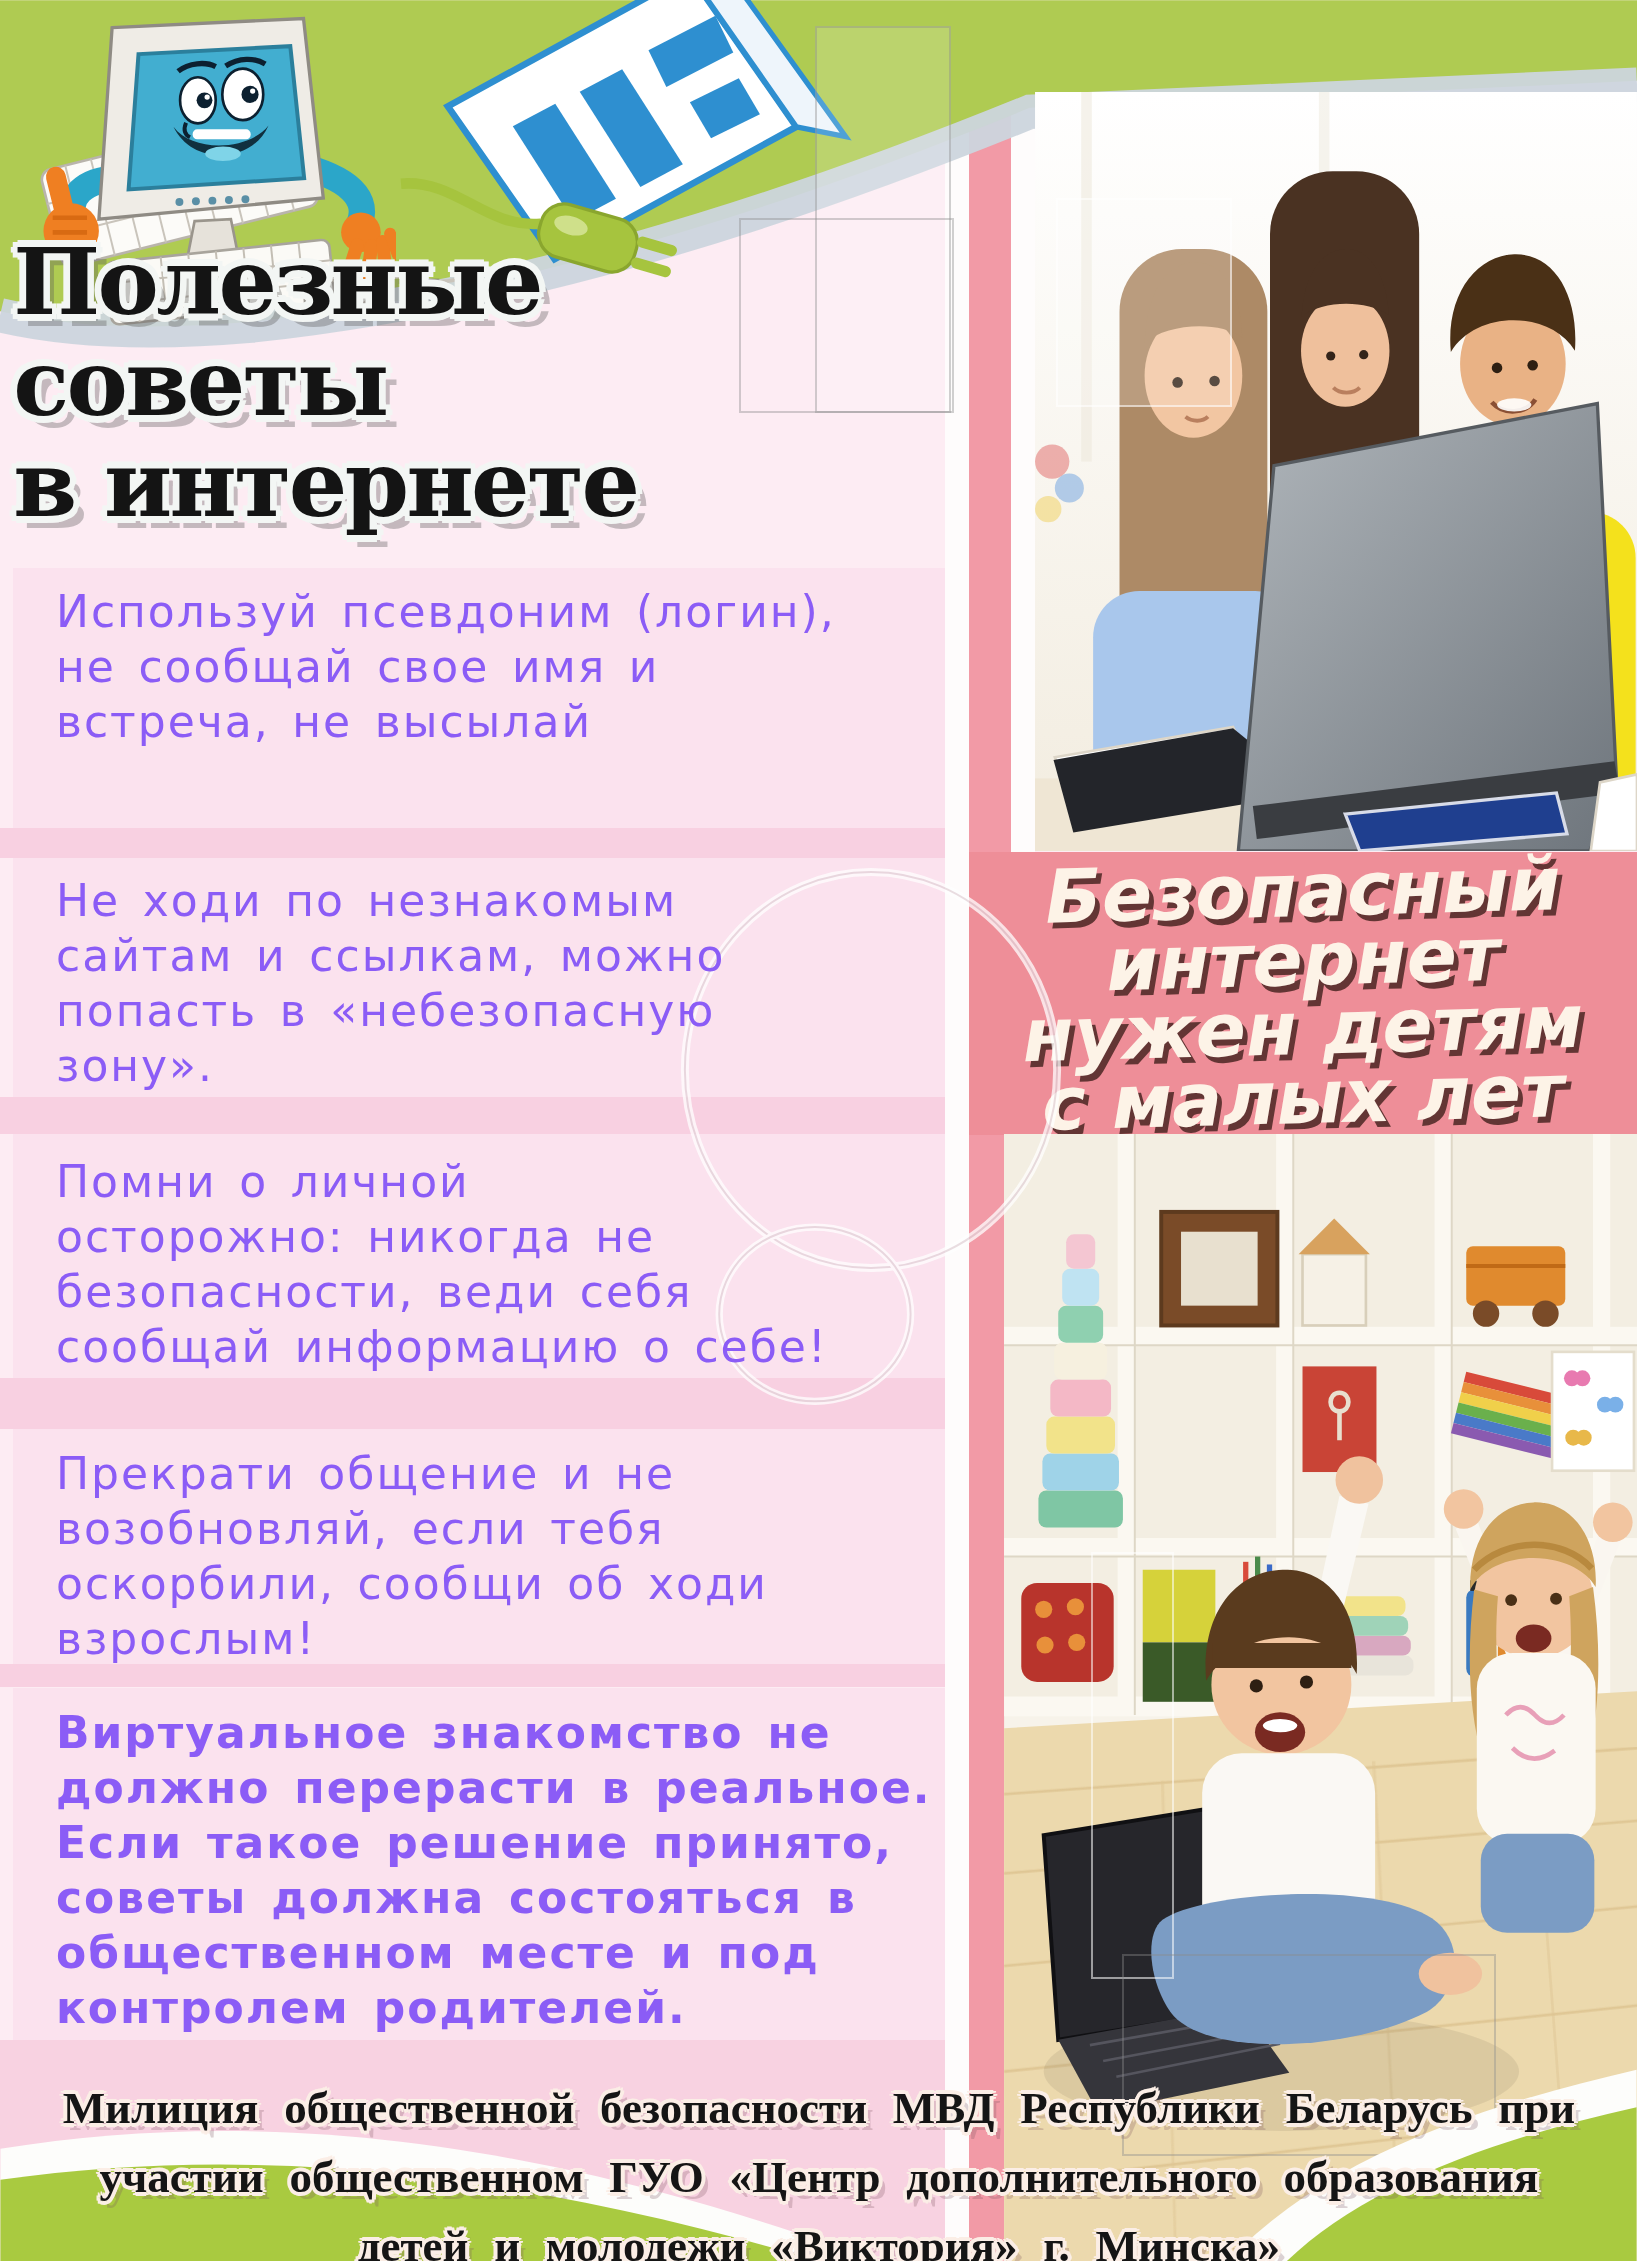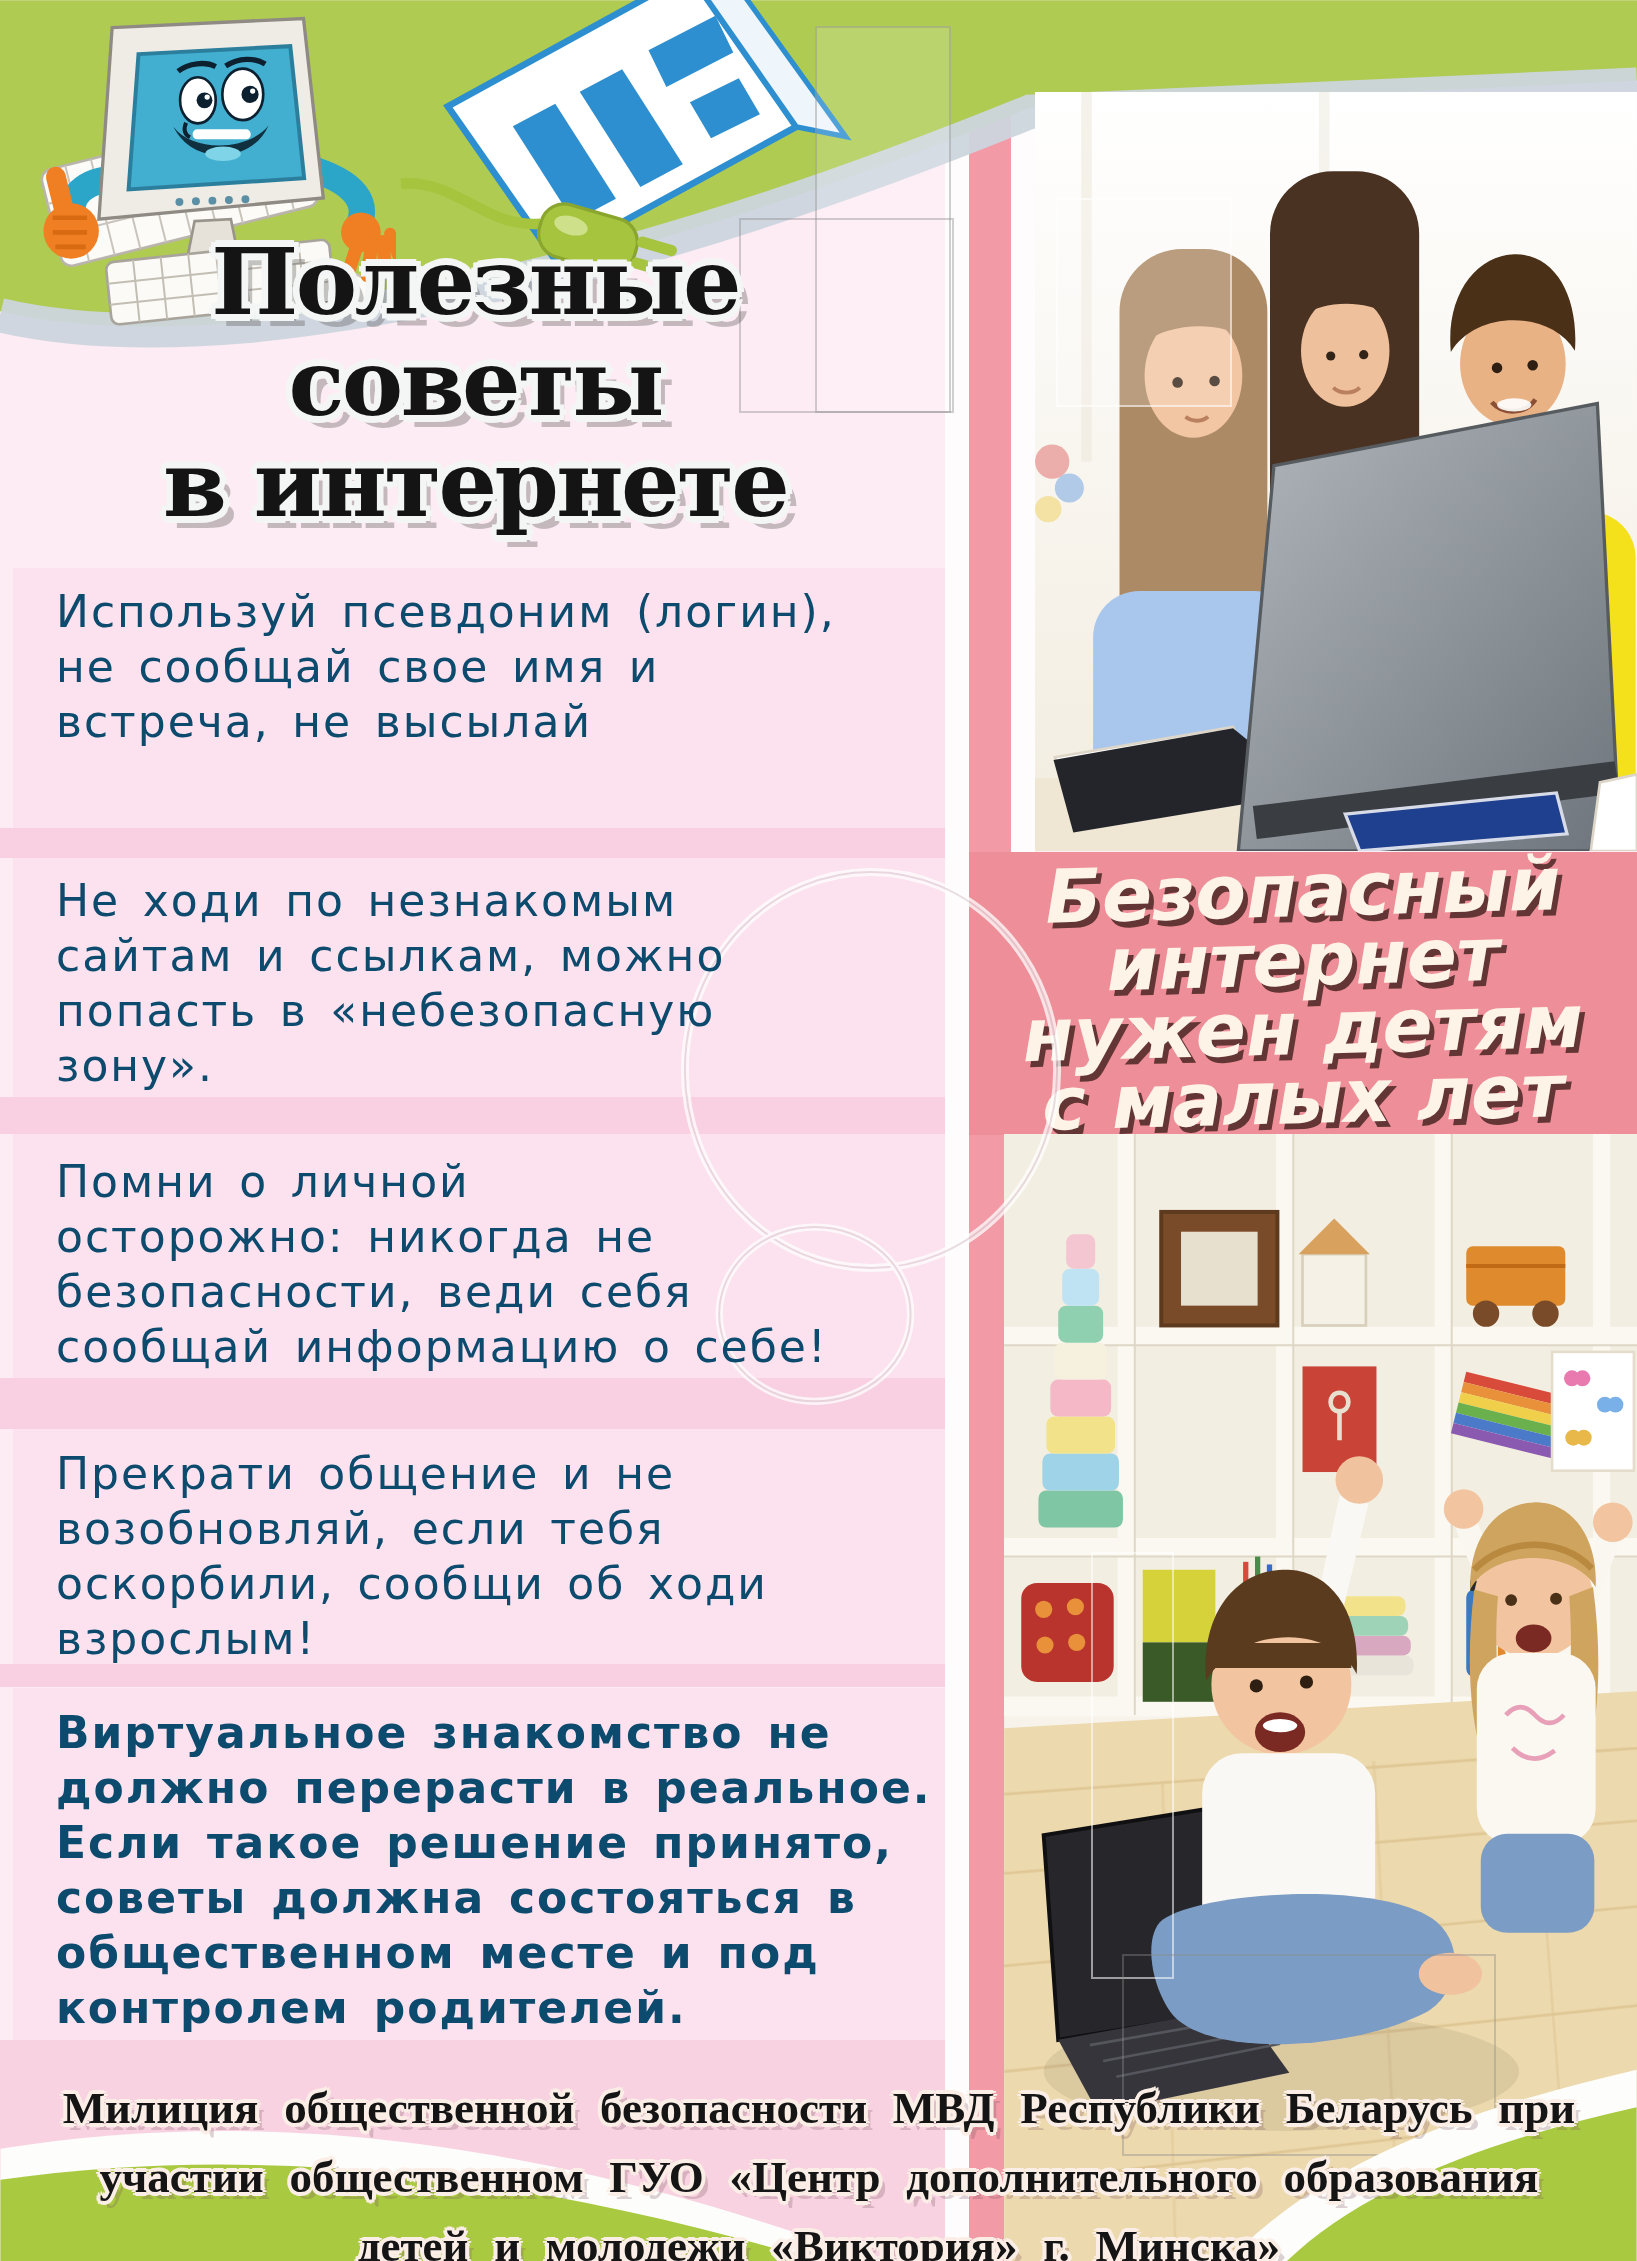--- a/index.html
+++ b/index.html
@@ -10,31 +10,31 @@
   .abs{position:absolute;}
   
   .tip-block{position:absolute;left:13.2px;width:932px;background:#fbe2ee;}
   .stripe{position:absolute;left:0;width:945px;background:#f8d0e1;}
   .band-bottom{position:absolute;left:0;top:2040px;width:945px;height:221px;background:#f8d2e1;}
   
   .divider-white{position:absolute;left:945px;top:92px;width:90px;height:2169px;background:#fefcfc;}
   .divider-bar{position:absolute;left:969px;top:92px;width:42px;height:2169px;background:#f29aa6;}
   
   .title{
-    position:absolute;left:13.2px;top:232px;width:924px;text-align:center;z-index:6;
+    position:absolute;left:13.2px;top:232px;width:924px;z-index:6;
     font-family:"DejaVu Serif",serif;font-weight:bold;color:#141414;
     font-size:92px;line-height:101px;letter-spacing:-2.6px;
     text-shadow:
       -6.6px 0 0 #f3f6f4, 6.6px 0 0 #f3f6f4, 0 -6.6px 0 #f3f6f4, 0 6.6px 0 #f3f6f4,
       -4.6px -4.6px 0 #f3f6f4, 4.6px -4.6px 0 #f3f6f4, -4.6px 4.6px 0 #f3f6f4, 4.6px 4.6px 0 #f3f6f4,
       10.6px 12px 0 rgba(90,90,90,.35);
   }
   
   .tip-text{
-    position:absolute;left:56px;z-index:6;color:#0c4a6e;
+    position:absolute;left:56px;z-index:6;color:#8b5cf6;
     font-family:"DejaVu Sans",sans-serif;font-size:44px;line-height:55px;
     letter-spacing:2px;word-spacing:6.6px;
   }
   .tip-text div{white-space:nowrap;}
   
   .banner{
     position:absolute;left:969px;top:852px;width:668px;height:283px;background:#ee8e98;z-index:2;
     display:flex;flex-direction:column;justify-content:center;text-align:center;
   }
   .banner .ln{

